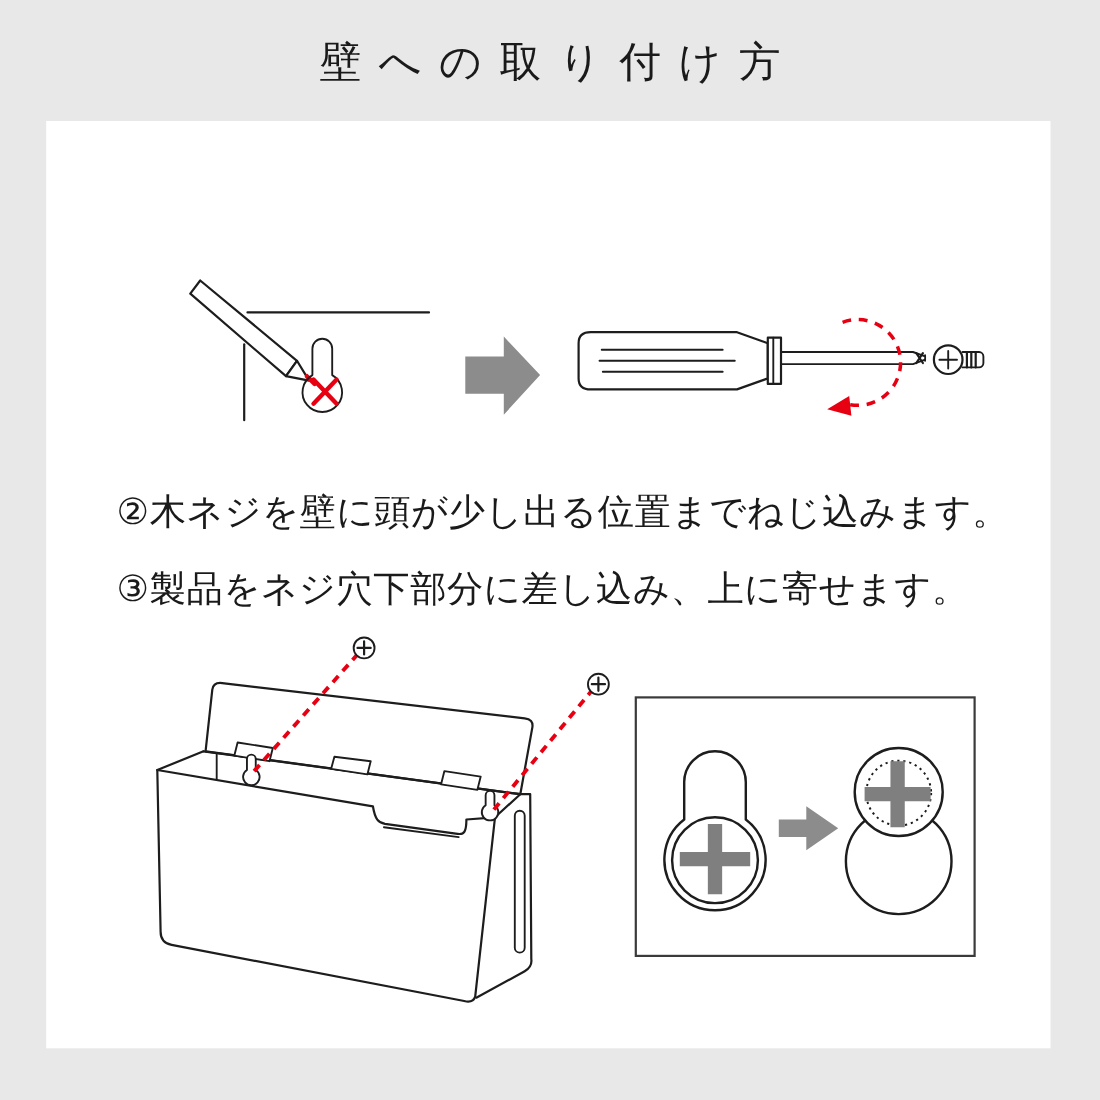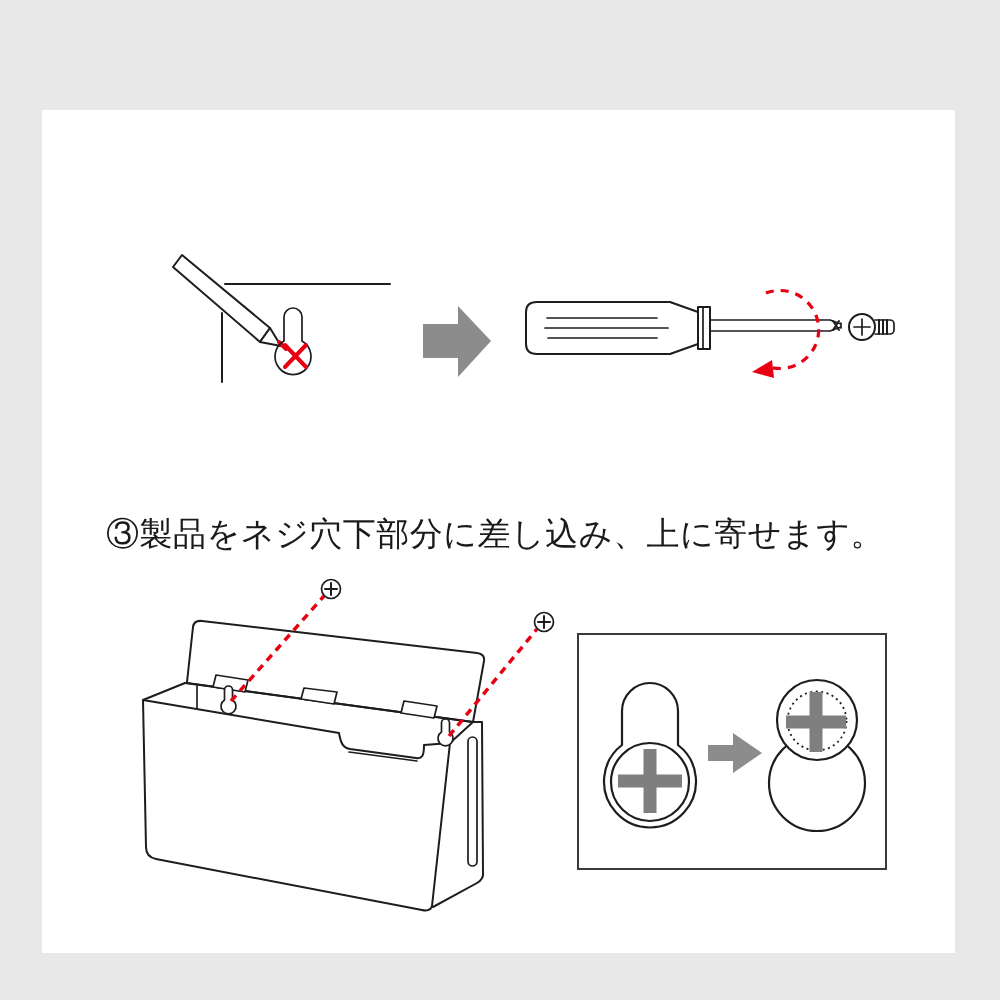--- a/index.html
+++ b/index.html
@@ -30,43 +30,45 @@
     position:absolute;left:42px;top:110px;width:913px;height:843px;
     background:var(--panel-background);
   }
   .step{
     position:absolute;left:106px;width:860px;
     font-size:33px;line-height:1.15;letter-spacing:0.015em;
     color:var(--text);white-space:nowrap;
   }
   .step1{top:191px;}
   .step2{top:446px;}
-  .step3{top:516px;font-family:Liberation Serif, serif;}
+  .step3{top:516px;}
   svg.overlay{position:absolute;left:0;top:0;width:1000px;height:1000px;}
   .ln{fill:none;stroke:var(--line);stroke-width:2;stroke-linecap:round;stroke-linejoin:round;}
   .lnf{fill:#ffffff;stroke:var(--line);stroke-width:2;stroke-linejoin:round;}
   .thin{stroke-width:1.7;}
   .graybody{fill:var(--arrow-gray);stroke:none;}
   .plusgray{fill:var(--plus-gray);stroke:none;}
   .reddash{fill:none;stroke:var(--accent-red);stroke-width:3.5;stroke-dasharray:7.5 6;stroke-linecap:butt;}
   .redline{fill:none;stroke:var(--accent-red);stroke-width:4;stroke-linecap:round;}
   .redfill{fill:var(--accent-red);stroke:none;}
   .inset-ln{fill:none;stroke:var(--line);stroke-width:2.2;}
   .inset-lnf{fill:#ffffff;stroke:var(--line);stroke-width:2.2;}
   .dotted{fill:none;stroke:var(--line);stroke-width:1.8;stroke-dasharray:2 3.5;}
   .insetbox{fill:#ffffff;stroke:var(--inset-border);stroke-width:2;}
 </style>
 </head>
 <body>
 
 <div class="page">
 
+  <div class="title">壁への取り付け方</div>
 
   <div class="panel"></div>
 
+  <div class="step step2">②木ネジを壁に頭が少し出る位置までねじ込みます。</div>
   <div class="step step3">③製品をネジ穴下部分に差し込み、上に寄せます。</div>
 
   <svg class="overlay" viewBox="0 0 1000 1000" aria-hidden="true">
 
     <g>
       <path class="ln" d="M225 284 H390"></path>
       <path class="ln" d="M222 313 V382"></path>
       <g>
         <path class="lnf" d="M182 255 L270 328 L260 342 L173 267 Z"></path>
         <path class="lnf" d="M270 328 L281 346 L260 342 Z"></path>

